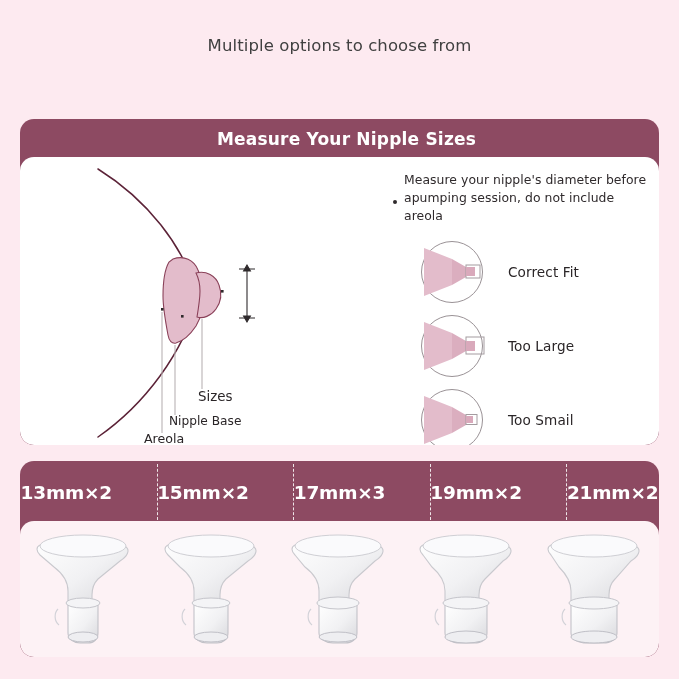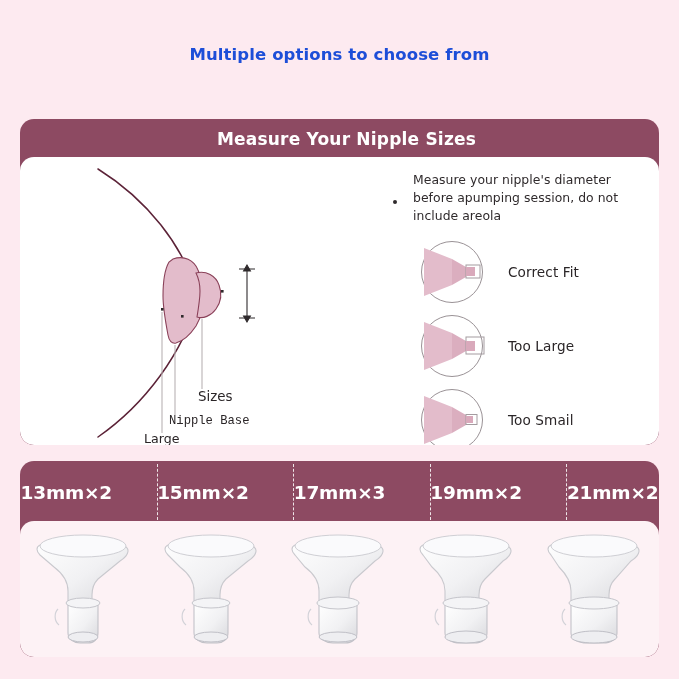--- a/index.html
+++ b/index.html
@@ -29,24 +29,23 @@
   .main-title {
     font-size: 33px;
     font-weight: bold;
     color: #9c4a63;
     letter-spacing: -0.3px;
     line-height: 1.1;
   }
 
   .subtitle {
     font-size: 16.5px;
-    color: #1d4ed8;
-    margin-top: 18px;
+    color: #404040;
+    margin-top: 9px;
     letter-spacing: 0.1px;
-    font-weight: bold;
   }
 
   
   .measure-card {
     position: absolute;
     left: 20px; top: 119px;
     width: 639px; height: 326px;
     border-radius: 14px 14px 14px 14px;
     background: #8d4a62;
     overflow: hidden;
@@ -79,21 +78,21 @@
   
   .anatomy { position: absolute; left: 6px; top: 0px; width: 390px; height: 288px; }
 
   
   .fit-column {
     position: absolute;
     left: 360px; top: 14px;
     width: 278px; height: 274px;
   }
 
-  .bullet-row { display: flex; gap: 16px; padding-left: 13px; padding-right: 6px; align-items: center; }
+  .bullet-row { display: flex; gap: 7px; padding-left: 13px; padding-right: 6px; align-items: center; }
 
   .bullet-dot {
     width: 4px; height: 4px;
     border-radius: 50%;
     background: #2f2a2c;
     margin-top: 8px;
     flex: 0 0 auto;
   }
 
   .bullet-text {
@@ -232,23 +231,23 @@
 
           <line x1="176" y1="162" x2="176" y2="232" stroke="#b9b2b5" stroke-width="1.1"></line>
           <line x1="149" y1="188" x2="149" y2="258" stroke="#b9b2b5" stroke-width="1.1"></line>
           <line x1="136" y1="155" x2="136" y2="276" stroke="#b9b2b5" stroke-width="1.1"></line>
         </svg>
 
         
 
         <div style="position:absolute; left:172px; top:232px; font-size:13.4px; color:#2a2527;">Sizes</div>
 
-        <div style="position:absolute; left:143px; top:257px; font-size:12.2px; color:#2a2527;font-family:Liberation Mono, monospace;">Nipple Base</div>
-
-        <div style="position:absolute; left:118px; top:274px; font-size:12.6px; color:#2a2527;">Large</div>
+        <div style="position:absolute; left:143px; top:257px; font-size:12.2px; color:#2a2527;">Nipple Base</div>
+
+        <div style="position:absolute; left:118px; top:274px; font-size:12.6px; color:#2a2527;">Areola</div>
       </div>
 
       <div class="fit-column">
 
         <div class="bullet-row">
           <span class="bullet-dot"></span>
           <span class="bullet-text">Measure your nipple's diameter before apumping session, do not include areola</span>
         </div>
 
         <div class="fit-list">

